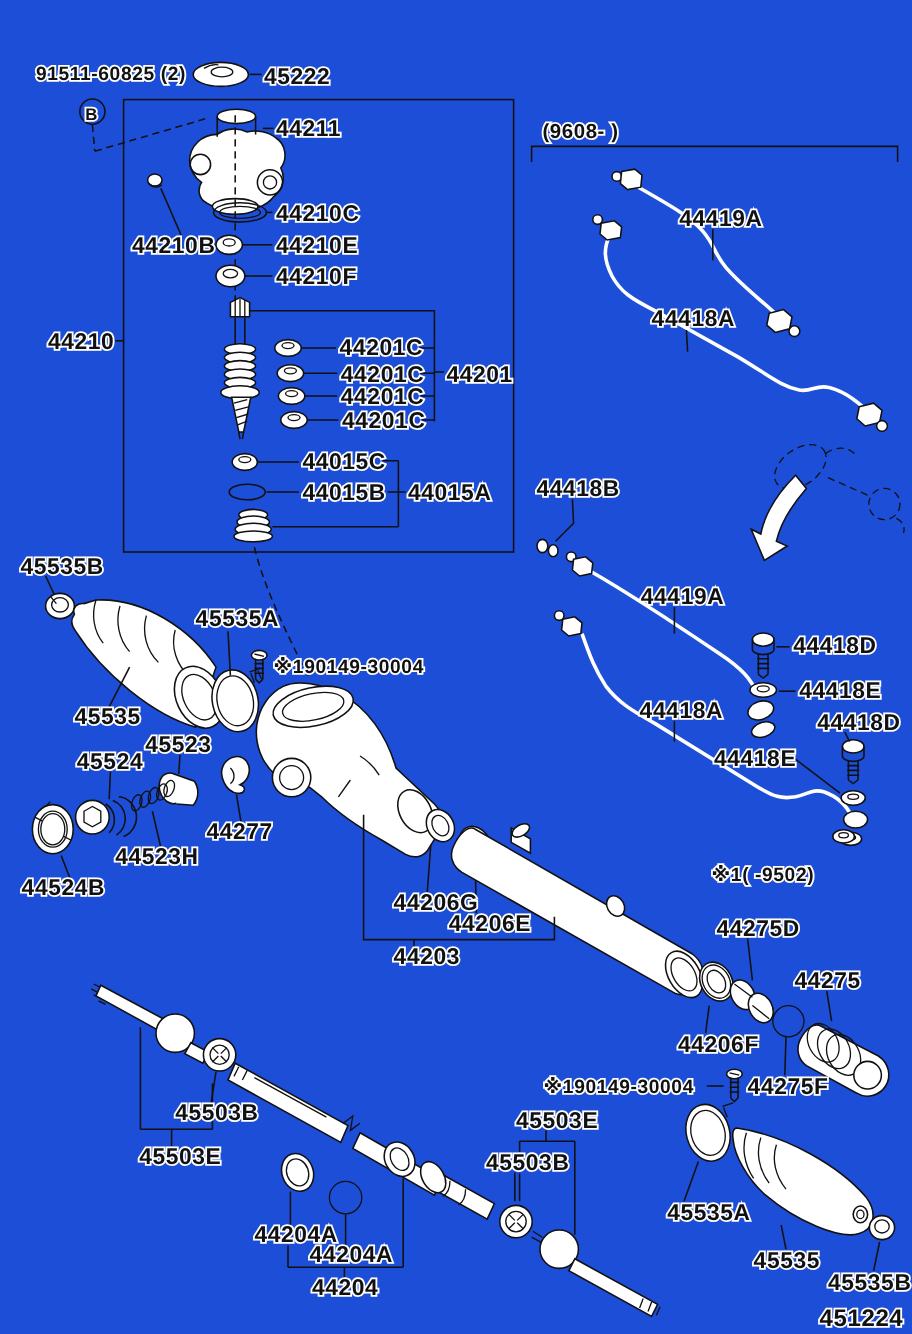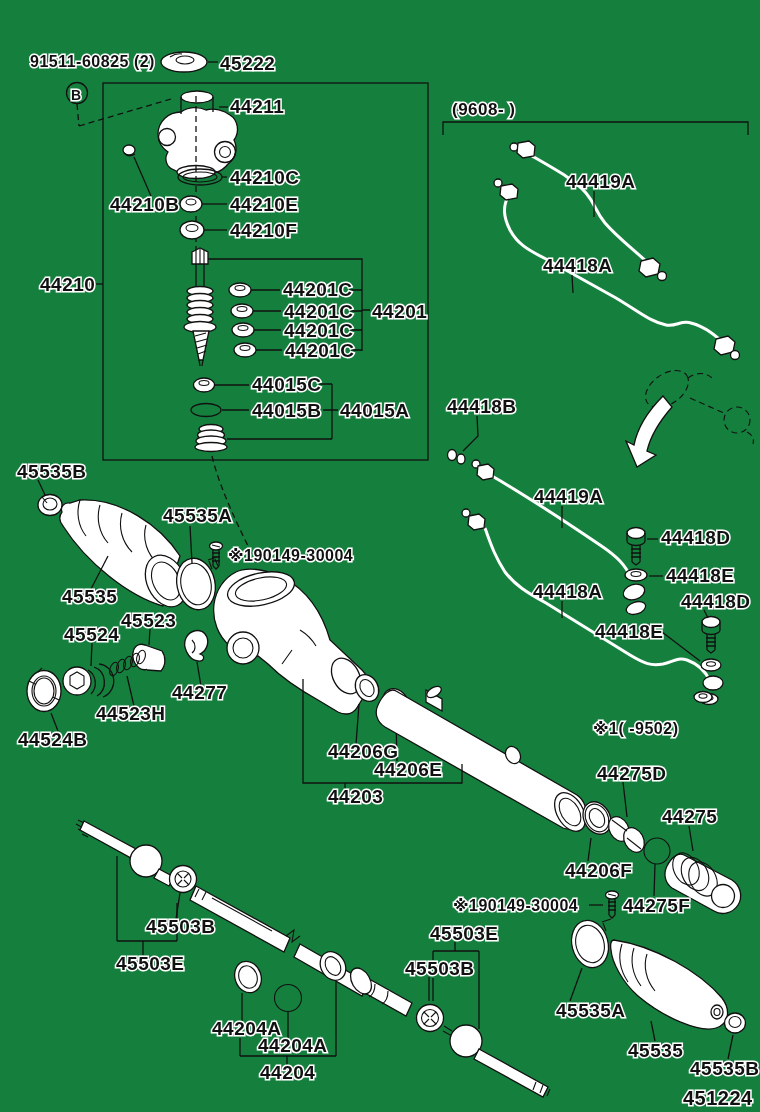--- a/index.html
+++ b/index.html
@@ -1,16 +1,16 @@
 <!DOCTYPE html>
 <html><head>
 <meta charset="utf-8">
 <style>
   html,body{margin:0;padding:0;background:#fff;}
-  .page{position:relative;width:760px;height:1112px;background:#15803d;overflow:hidden;}
+  .page{position:relative;width:760px;height:1112px;background:#1d4ed8;overflow:hidden;}
   svg{display:block;}
   .lbl{font-family:"Liberation Sans","DejaVu Sans",sans-serif;font-weight:700;font-size:19px;fill:#111;
        paint-order:stroke;stroke:#fff;stroke-width:3px;letter-spacing:0.5px;}
   .lbl-sm{font-size:16px;}
   .lbl-md{font-size:17px;}
   .lbl-lg{font-size:20px;}
   .ln{stroke:#111;stroke-width:1.3;fill:none;}
   .lnf{stroke:#111;stroke-width:1.3;fill:#fff;}
   .thin{stroke-width:1.1;}
   .dash{stroke-dasharray:6 4;}

